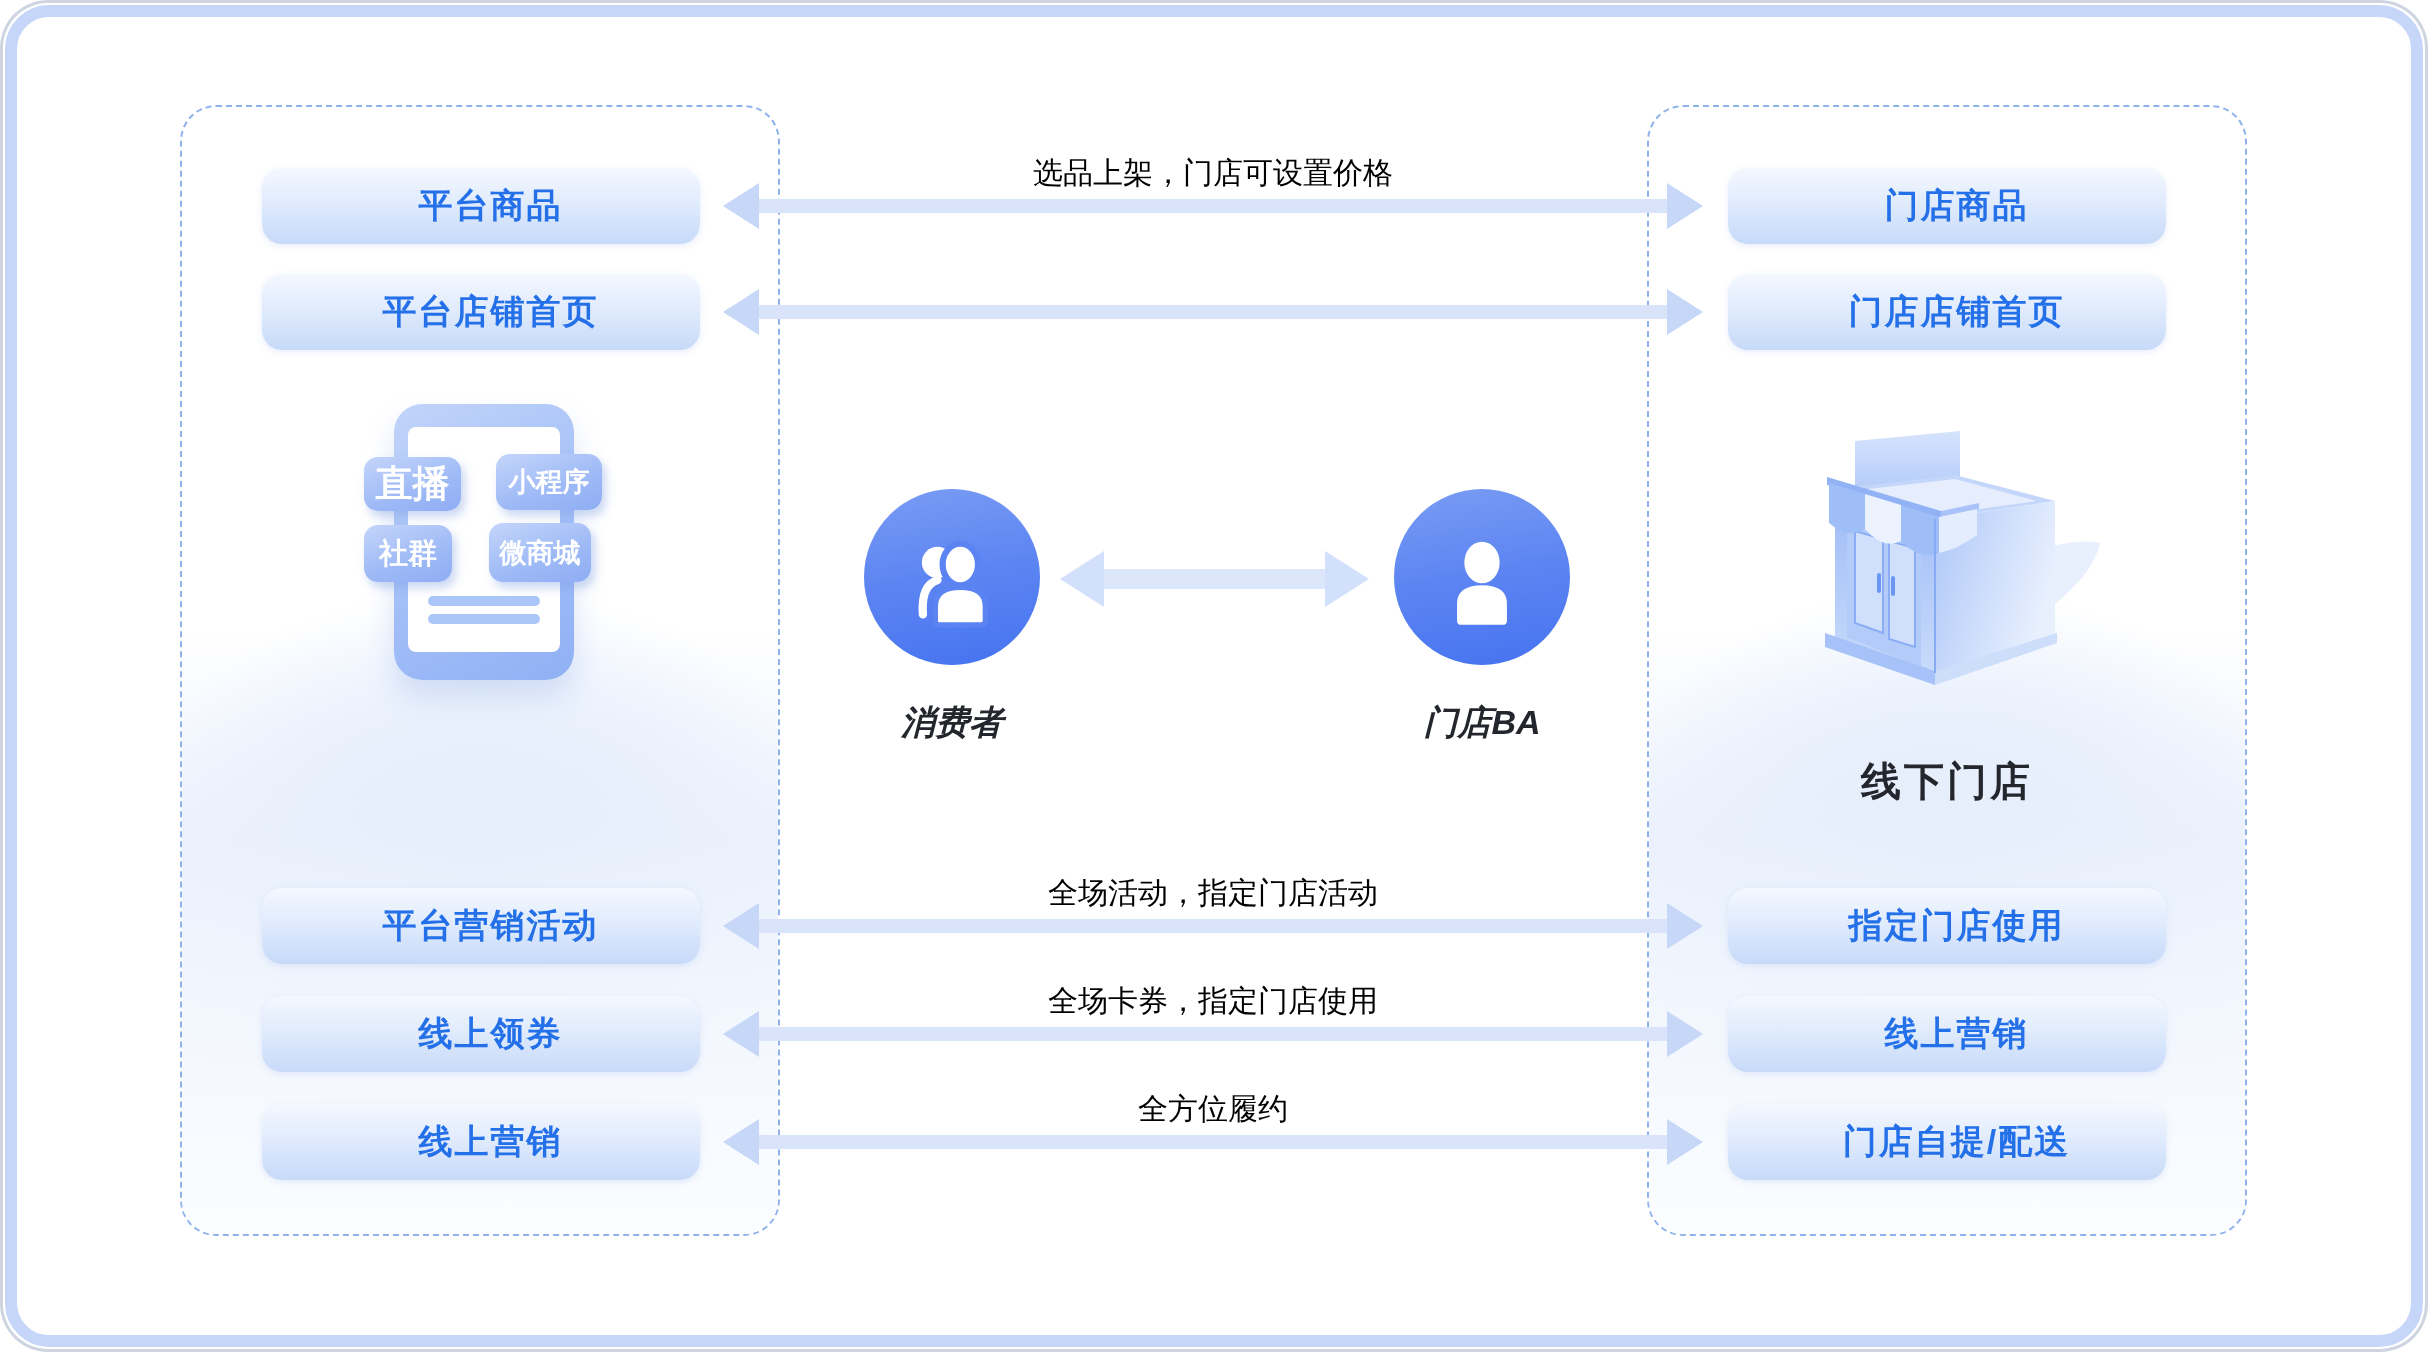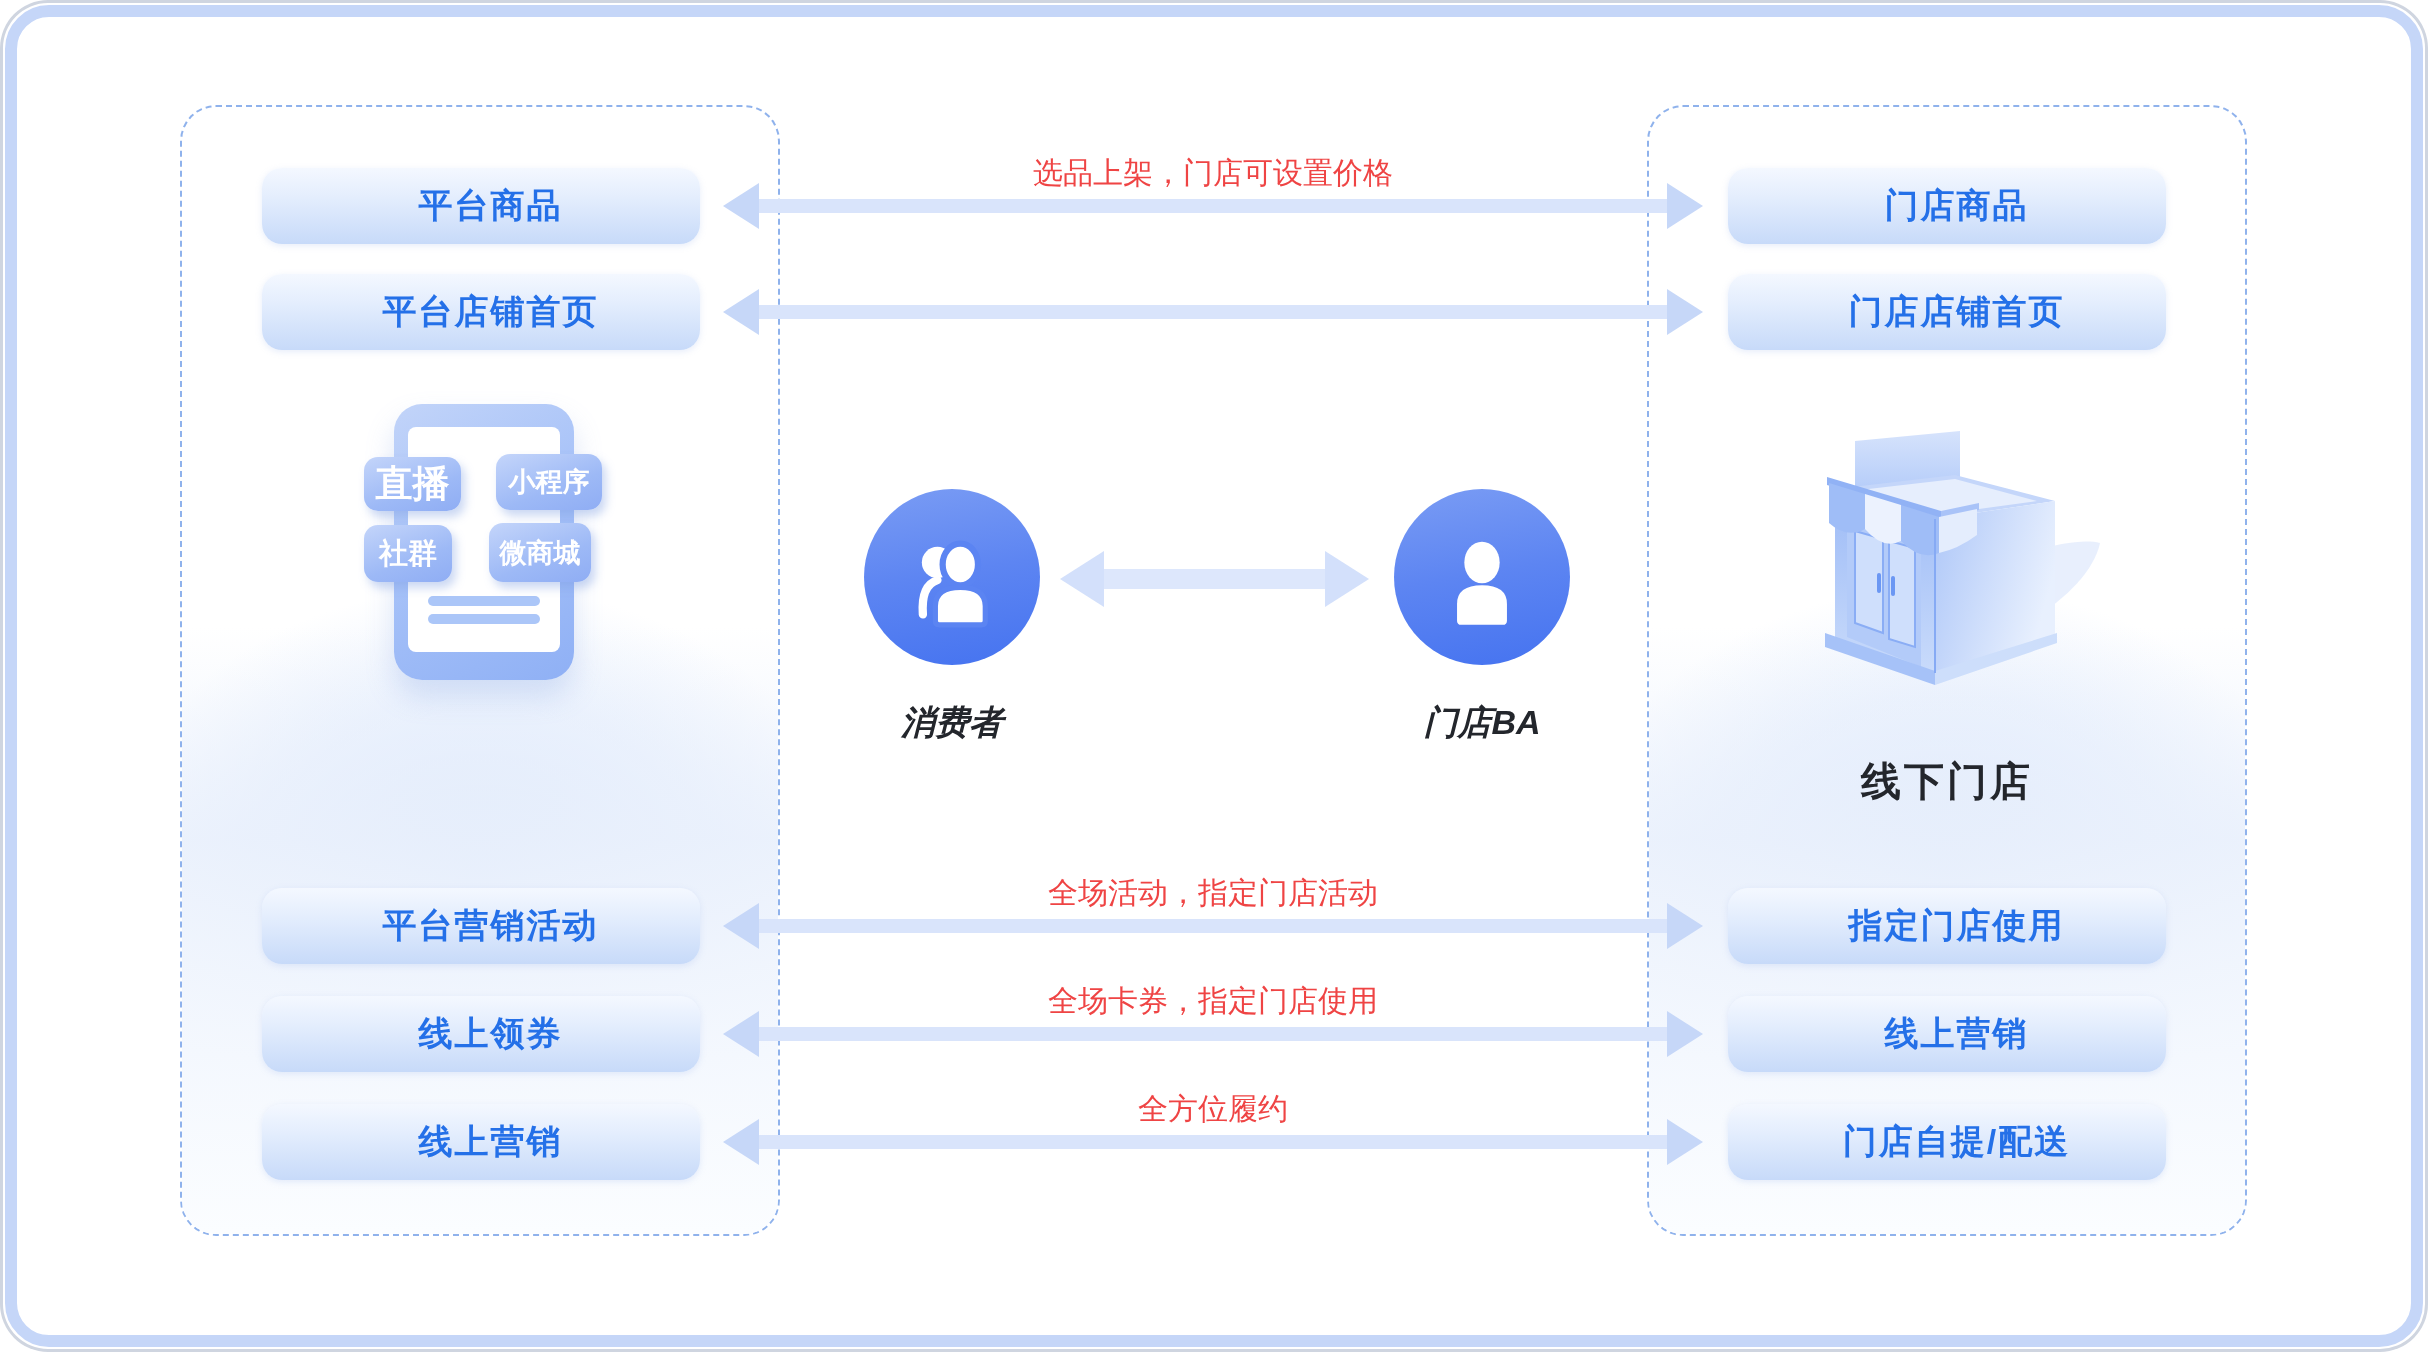--- a/index.html
+++ b/index.html
@@ -36,21 +36,21 @@
   
   .flow-arrow { position:absolute; left:758px; width:910px; height:14px;
                 background:#d9e4fb; z-index:5; }
   .flow-arrow::before, .flow-arrow::after { content:""; position:absolute; top:50%;
                 width:0; height:0; border-top:23px solid transparent; border-bottom:23px solid transparent;
                 transform:translateY(-50%); }
   .flow-arrow::before { left:-35px;  border-right:36px solid #c6d7f8; }
   .flow-arrow::after  { right:-35px; border-left:36px solid #c6d7f8; }
 
   .flow-label { position:absolute; left:724px; width:978px; text-align:center; z-index:5;
-                color:#ef4444; font-size:30px; line-height:40px; }
+                color:#000000; font-size:30px; line-height:40px; }
 
   
   .actor-circle { position:absolute; width:176px; height:176px; border-radius:50%; z-index:4;
                   background:linear-gradient(170deg,#7a9cf4 0%,#5d85f2 48%,#4573f0 100%);
                   display:flex; align-items:center; justify-content:center; }
   .actor-label { position:absolute; width:260px; text-align:center; z-index:4;
                  color:#23262c; font-size:34px; font-weight:700;font-style:italic; }
   .center-arrow { position:absolute; left:1102px; top:569px; width:225px; height:20px;
                   background:#dde7fc; z-index:3; }
   .center-arrow::before, .center-arrow::after { content:""; position:absolute; top:50%;

